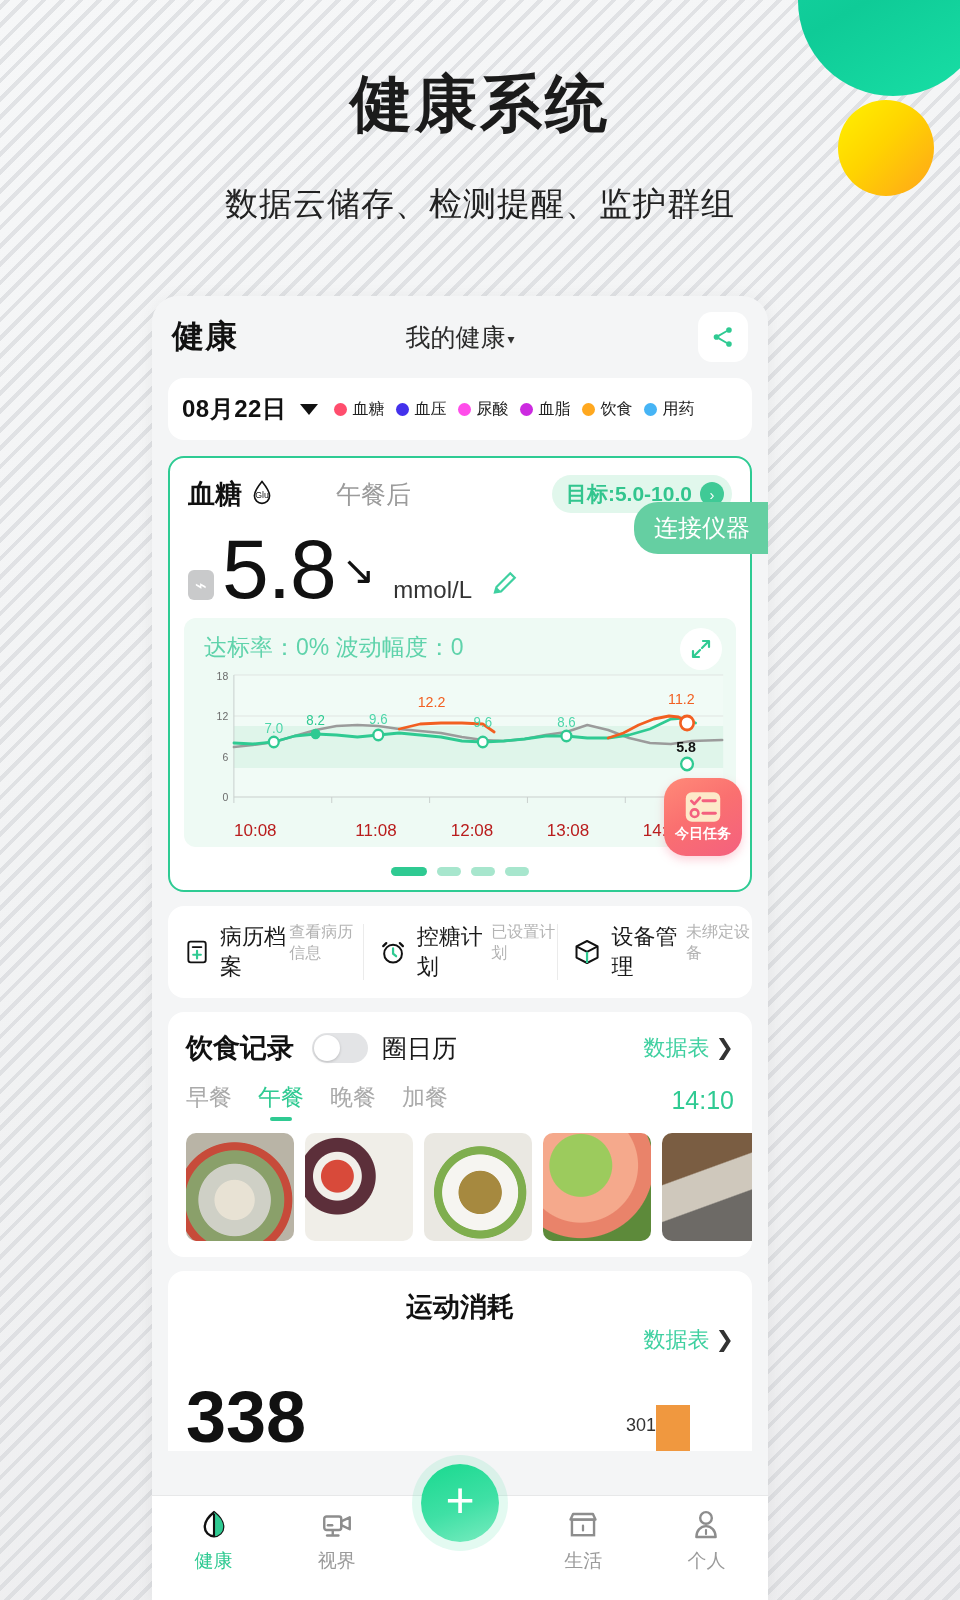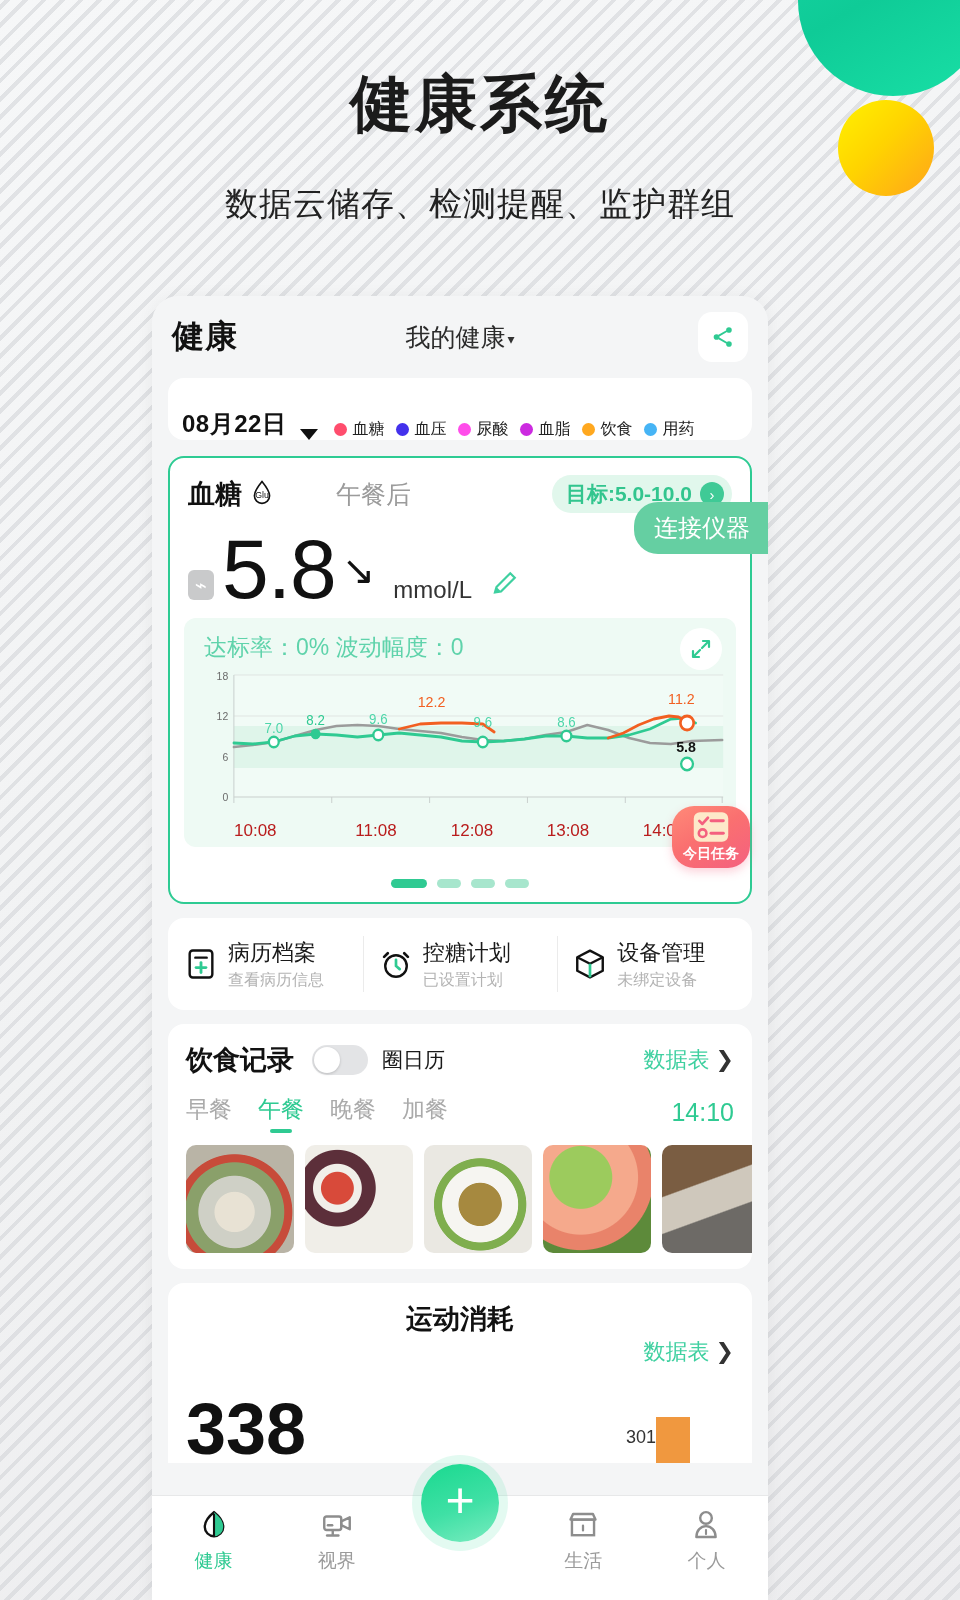--- a/index.html
+++ b/index.html
@@ -87,21 +87,21 @@
     width: 50px; height: 50px; border-radius: 14px;
     background: #fff; display: flex; align-items: center; justify-content: center;
   }
 
   
   .legend-bar {
     margin: 0 16px;
     background: #fff;
     border-radius: 16px;
     height: 62px;
-    display: flex; align-items: flex-end;
+    display: flex; align-items: center;
     padding: 0 14px;
     gap: 12px;
   }
   .legend-date { font-size: 24px; font-weight: 700; color: #111; letter-spacing: .5px; }
   .legend-caret {
     width: 0; height: 0; margin-left: 2px; margin-right: 4px;
     border-left: 9px solid transparent; border-right: 9px solid transparent;
     border-top: 11px solid #111;
   }
   .legend-item { display: flex; align-items: center; gap: 5px; }
@@ -160,21 +160,21 @@
     position: absolute; right: -18px; top: -14px;
     background: #65cfa2;
     color: #fff; font-size: 24px;
     padding: 10px 18px 10px 20px;
     border-radius: 24px 0 0 24px;
     white-space: nowrap;
   }
 
   
   .chart-panel {
-    margin: 0 14px 16px 14px;
+    margin: 0 14px 4px 14px;
     background: #eefaf4;
     border-radius: 12px;
     padding: 12px 10px 6px 10px;
     position: relative;
   }
   .chart-stats {
     font-size: 23px; color: #5fd3ab; padding: 2px 6px 6px 10px;
   }
   .expand-btn {
     position: absolute; right: 14px; top: 10px;
@@ -188,22 +188,22 @@
     font-size: 17px; color: #b91c1c;
   }
   .x-labels span { width: 96px; text-align: center; }
   .x-labels span:first-child { text-align: left; padding-left: 2px;}
 
   .dots-row { display: flex; justify-content: center; gap: 10px; padding: 16px 0 14px 0; }
   .dot { width: 24px; height: 9px; border-radius: 5px; background: #a7e6cd; }
   .dot.active { width: 36px; background: #2fca92; }
 
   .task-badge {
-    position: absolute; right: 0; bottom: 34px;
-    width: 78px; height: 62px; border-radius: 22px;
+    position: absolute; right: 8px; bottom: 34px;
+    width: 78px; height: 78px; border-radius: 22px;
     background: linear-gradient(150deg, #ff8a78 0%, #fa7070 45%, #f4607f 100%);
     display: flex; flex-direction: column; align-items: center; justify-content: center;
     gap: 2px;
     box-shadow: 0 4px 10px rgba(244,96,127,.28);
   }
   .task-badge .tb-label { font-size: 14px; color: #fff; font-weight: 700; }
 
   
   .shortcuts {
     margin: 14px 16px 0 16px;
@@ -212,42 +212,42 @@
   }
   .sc {
     flex: 1; display: flex; align-items: center; gap: 10px;
     padding-left: 16px;
     position: relative;
   }
   .sc + .sc::before {
     content: ""; position: absolute; left: 0; top: 18px; bottom: 18px;
     width: 1px; background: #ebebeb;
   }
-  .sc-txt { display: flex; flex-direction: column; gap: 2px; }
+  .sc-txt { display: flex; flex-direction: row; gap: 2px; }
   .sc-title { font-size: 22px; color: #1a1a1a; font-weight: 500; }
   .sc-sub { font-size: 16px; color: #b3b3b3; }
 
   
   .diet-card {
     margin: 14px 16px 0 16px;
     background: #fff; border-radius: 16px;
     padding: 18px 0 16px 0;
   }
   .diet-head { display: flex; align-items: center; padding: 0 18px; }
   .diet-title { font-size: 27px; font-weight: 800; color: #111; }
   .toggle {
     width: 56px; height: 30px; border-radius: 15px; background: #e3e4e6;
     margin-left: 18px; position: relative;
   }
   .toggle::after {
     content:""; position:absolute; left: 2px; top: 2px;
     width: 26px; height: 26px; border-radius: 50%; background: #fff;
     box-shadow: 0 1px 3px rgba(0,0,0,.18);
   }
-  .diet-cal { font-size: 21px; color: #1a1a1a; margin-left: 14px; }
+  .diet-cal { font-size: 25px; color: #1a1a1a; margin-left: 14px; }
   .data-link { margin-left: auto; display: flex; align-items: center; gap: 6px; }
   .data-link .dl-text { font-size: 22px; color: #3fd0a0; }
   .data-link .dl-chev { font-size: 22px; color: #333; }
 
   .meal-tabs { display: flex; align-items: center; padding: 16px 18px 0 18px; gap: 26px; }
   .meal-tab { font-size: 23px; color: #aaa; position: relative; padding-bottom: 6px;}
   .meal-tab.active { color: #2fca92; }
   .meal-tab.active::after {
     content:""; position: absolute; left: 50%; transform: translateX(-50%);
     bottom: -2px; width: 22px; height: 4px; border-radius: 2px; background: #2fca92;

